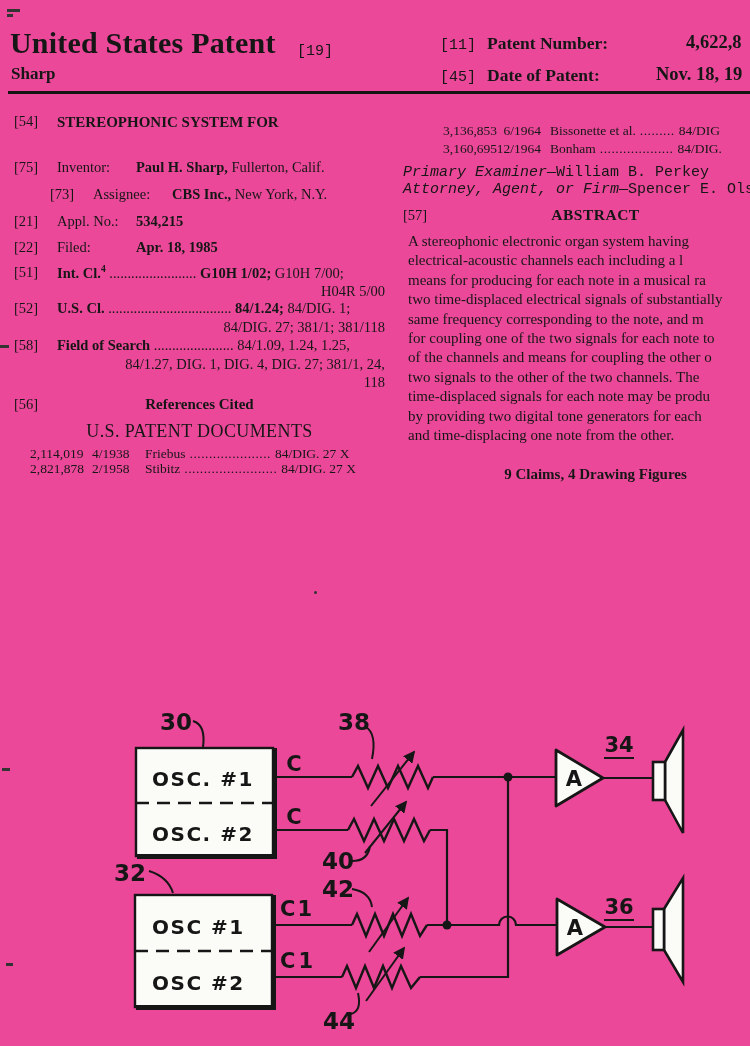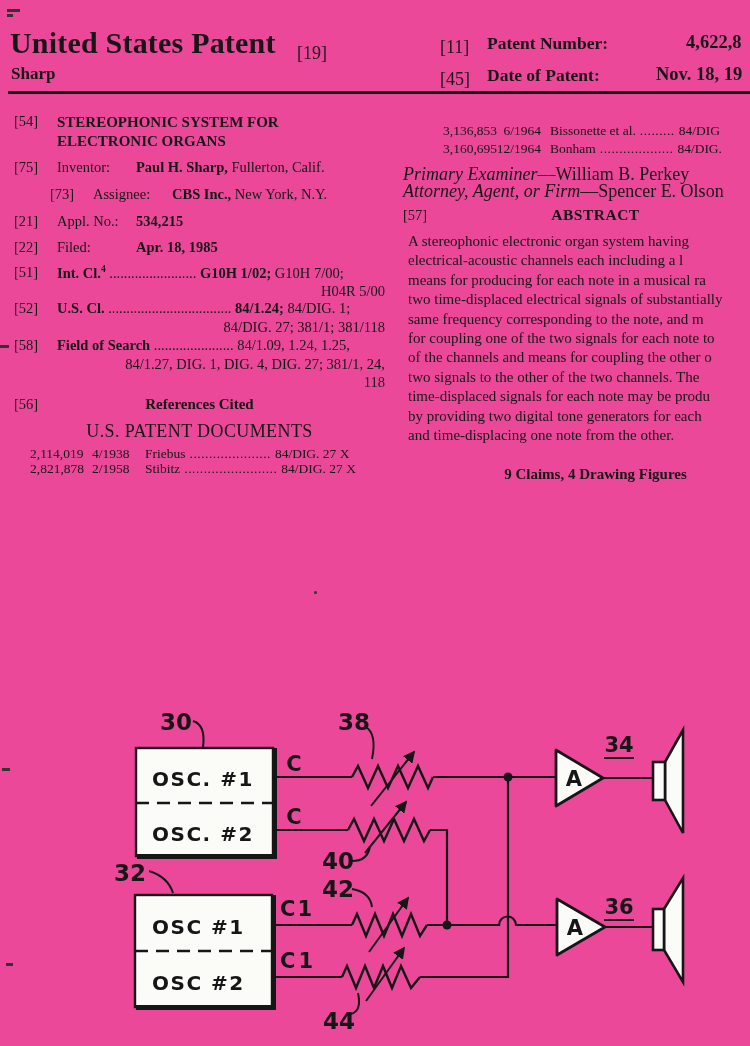--- a/index.html
+++ b/index.html
@@ -2,21 +2,21 @@
 <html><head>
 <meta charset="utf-8">
 <style>
   html,body{margin:0;padding:0;background:#888;}
   .page{position:relative;width:750px;height:1046px;background:#ec4899;overflow:hidden;
         font-family:"Liberation Serif","DejaVu Serif",serif;color:#161616;}
   .abs{position:absolute;white-space:nowrap;}
   .b{font-weight:bold;}
   .i{font-style:italic;}
   .fs14{font-size:14.5px;}
-  .fs15{font-size:18px;}
+  .fs15{font-size:15px;font-family:Liberation Mono, monospace;}
   .tagcol{position:absolute;left:0;top:0;}
   .row{position:absolute;left:14px;width:371px;white-space:nowrap;font-size:14.5px;}
   .content{margin-left:43px;}
   .lbl{display:inline-block;width:79px;}
   .sup{vertical-align:super;font-size:9.5px;font-weight:bold;}
   .rright{position:absolute;left:14px;width:371px;text-align:right;font-size:14.5px;white-space:nowrap;}
   .ctr{text-align:center;}
   .refrow{position:absolute;white-space:nowrap;font-size:13.5px;}
   .ref-no{display:inline-block;width:50px;text-align:right;}
   .ref-date{display:inline-block;width:44px;text-align:left;margin-left:12px;}
@@ -52,21 +52,20 @@
   <div class="abs fs15" style="left:440px;top:69px;">[45]</div>
   <div class="abs b" style="left:487px;top:65px;font-size:17.5px;">Date of Patent:</div>
   <div class="abs b" style="left:656px;top:64px;font-size:18.5px;">Nov. 18, 19</div>
 
   <div class="rule" style="left:8px;top:91px;width:742px;height:3px;"></div>
 
   <div class="row" style="top:113px;">
     <span class="tagcol">[54]</span>
     <div class="content b" style="font-size:15px;line-height:18.5px;">
       <div>STEREOPHONIC SYSTEM FOR</div>
-      <div>ELECTRONIC ORGANS</div>
     </div>
   </div>
 
   <div class="row" style="top:159px;">
     <span class="tagcol">[75]</span>
     <span class="content"><span class="lbl">Inventor:</span><span class="b">Paul H. Sharp,</span><span> Fullerton, Calif.</span></span>
   </div>
 
   <div class="row" style="top:186px;margin-left:36px;">
     <span class="tagcol">[73]</span>

